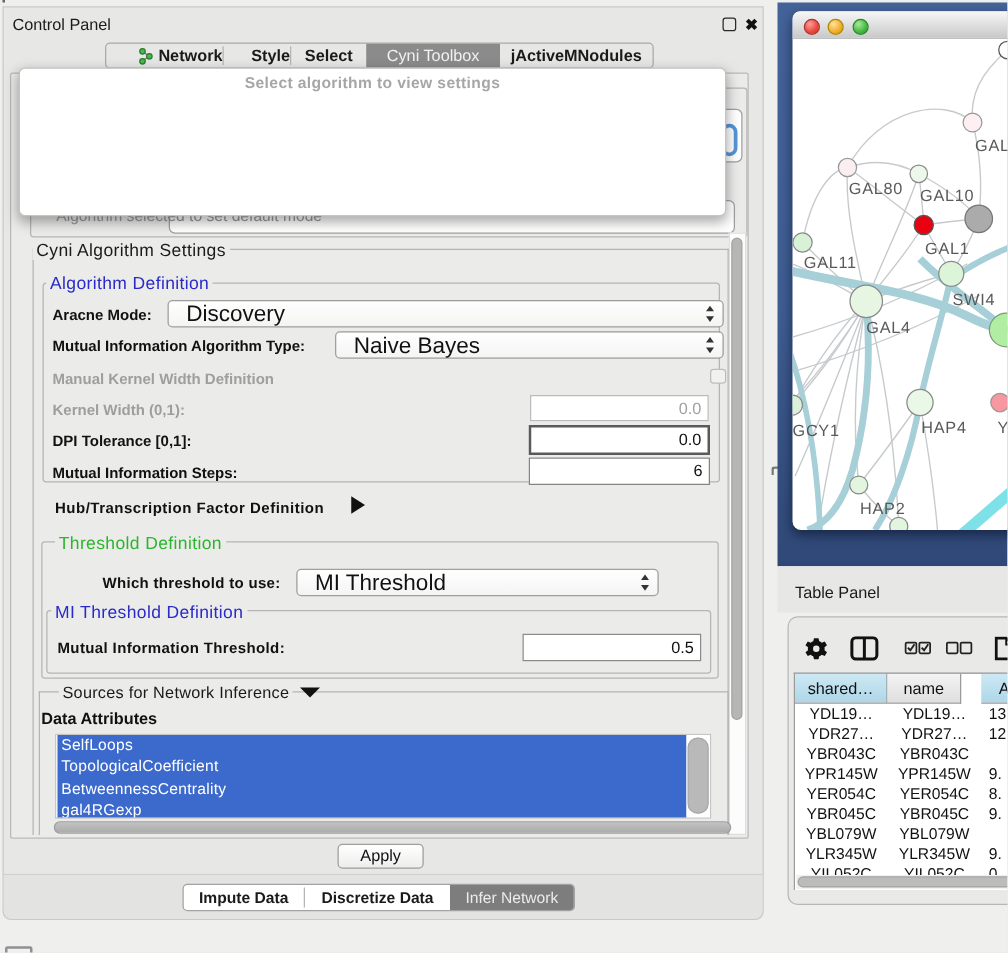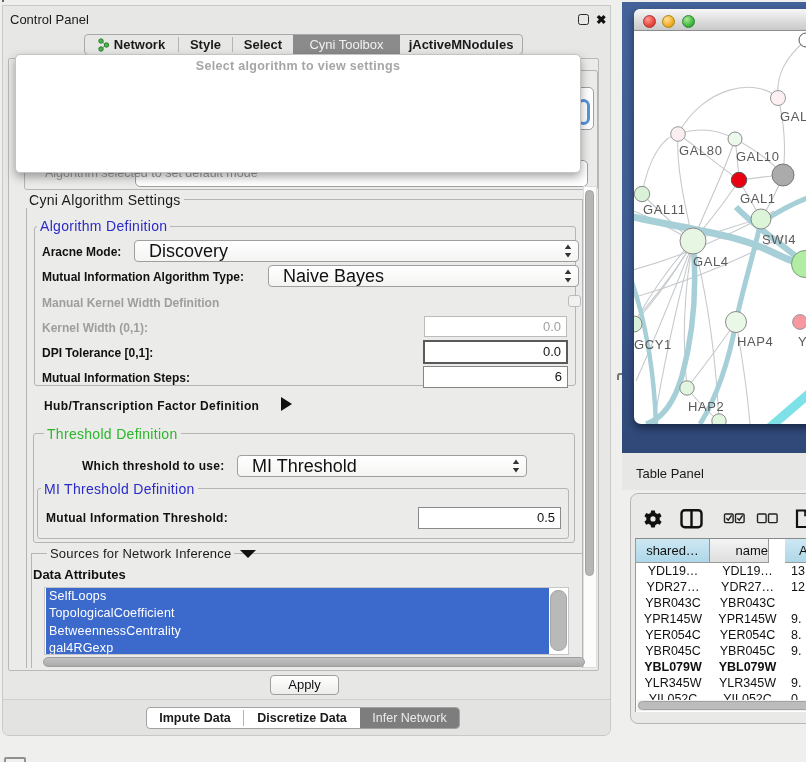--- a/index.html
+++ b/index.html
@@ -16,30 +16,30 @@
 </head>
 <body>
 
 <div class="ab" id="cpwin" style="left:2px;top:5px;width:609px;height:731px;background:#e7e7e6;border:1px solid #c9c9c8;border-radius:0 0 7px 7px;box-sizing:border-box;"></div>
 <div class="ab" style="left:2px;top:0;width:2px;height:2px;background:#666;"></div>
 <div class="ab" style="left:10px;top:12px;font-size:13px;color:#1a1a1a;">Control Panel</div>
 <div class="ab" style="left:578px;top:14px;width:9px;height:9px;border:1.5px solid #2a2a2a;border-radius:2.5px;"></div>
 <div class="ab" style="left:596px;top:11.5px;font-size:12.5px;font-weight:bold;color:#111;">✖</div>
 
 <div class="ab" id="tabbar" style="left:84px;top:34px;width:439px;height:21px;border:1px solid #a9a9a9;border-radius:4px;display:flex;align-items:center;font-size:13px;font-weight:bold;color:#1a1a1a;box-sizing:border-box;">
-  <div style="width:93px;display:flex;align-items:center;justify-content:center;height:100%;">
+  <div style="width:93px;display:flex;align-items:center;justify-content:flex-end;height:100%;">
     <svg width="12" height="14" viewBox="0 0 12 14" style="margin-right:4px;">
       <line x1="3" y1="3" x2="8" y2="7" stroke="#777" stroke-width="1"></line>
       <line x1="3" y1="11" x2="8" y2="7" stroke="#777" stroke-width="1"></line>
       <circle cx="3" cy="3" r="2.2" fill="#49b84b" stroke="#2c7d2e"></circle>
       <circle cx="3" cy="11" r="2.2" fill="#49b84b" stroke="#2c7d2e"></circle>
       <circle cx="8.5" cy="7" r="2.2" fill="#49b84b" stroke="#2c7d2e"></circle>
     </svg>Network</div>
   <div style="width:1px;height:15px;background:#b5b5b5;"></div>
-  <div style="width:53px;text-align:center;">Style</div>
+  <div style="width:53px;text-align:right;">Style</div>
   <div style="width:1px;height:15px;background:#b5b5b5;"></div>
   <div style="width:60px;text-align:center;">Select</div>
   <div style="width:107px;height:100%;background:#8b8b8b;color:#f1f1f0;display:flex;align-items:center;justify-content:center;font-weight:normal;">Cyni Toolbox</div>
   <div style="flex:1;text-align:center;">jActiveMNodules</div>
 </div>
 
 <div class="ab" style="left:8px;top:58px;width:591px;height:613px;border:1px solid #b9b9b8;background:#ebebea;box-sizing:border-box;border-radius:2px;"></div>
 
 <div class="gbox" style="left:24px;top:70px;width:574px;height:120px;"></div>
 <div class="ab" style="left:135px;top:87px;width:459px;height:43px;background:#fff;border:1px solid #a0a0a0;border-radius:5px;box-sizing:border-box;"></div>
@@ -230,21 +230,21 @@
     <rect x="124.5" y="5" width="8.6" height="8.6" rx="1"></rect>
   </g>
   <g fill="none" stroke="#111" stroke-width="2.2">
     <path d="M153 1.5 h8 l5 5 v11.5 h-13 z"></path>
     <path d="M161 1.5 v5 h5" stroke-width="1.6"></path>
   </g>
 </svg>
 
 <div class="ab" style="left:635px;top:538px;width:171px;height:174px;background:#fff;border-top:1px solid #8a8a8a;border-left:1px solid #9a9a9a;box-sizing:border-box;overflow:hidden;font-size:12.5px;color:#111;">
   <div style="position:absolute;left:0;top:0;height:24px;width:74px;background:linear-gradient(#cde8f3,#aed7e8);border-right:1px solid #8a9aa2;border-bottom:1px solid #9a9a9a;box-sizing:border-box;text-align:center;line-height:23px;font-size:13px;">shared…</div>
-  <div style="position:absolute;left:74px;top:0;height:24px;width:59px;background:linear-gradient(#f4f4f4,#dedede);border-right:1px solid #9a9a9a;border-bottom:1px solid #9a9a9a;box-sizing:border-box;text-align:right;line-height:23px;font-size:13px;">name</div>
+  <div style="position:absolute;left:74px;top:0;height:24px;width:59px;background:linear-gradient(#f4f4f4,#dedede);border-right:1px solid #9a9a9a;border-bottom:1px solid #9a9a9a;box-sizing:border-box;text-align:center;line-height:23px;font-size:13px;">name</div>
   <div style="position:absolute;left:149px;top:0;height:24px;width:22px;background:linear-gradient(#cde8f3,#aed7e8);border-bottom:1px solid #9a9a9a;box-sizing:border-box;line-height:23px;font-size:13px;padding-left:14px;">A</div>
   <div id="rows" style="position:absolute;left:0;top:24px;width:171px;line-height:16px;">
       <div style="height:16px;position:relative;">
         <span style="position:absolute;left:0;width:74px;text-align:center;">YDL19…</span>
         <span style="position:absolute;left:74px;width:75px;text-align:center;">YDL19…</span>
         <span style="position:absolute;left:155px;">13</span>
       </div>
       <div style="height:16px;position:relative;">
         <span style="position:absolute;left:0;width:74px;text-align:center;">YDR27…</span>
         <span style="position:absolute;left:74px;width:75px;text-align:center;">YDR27…</span>
@@ -263,21 +263,21 @@
       <div style="height:16px;position:relative;">
         <span style="position:absolute;left:0;width:74px;text-align:center;">YER054C</span>
         <span style="position:absolute;left:74px;width:75px;text-align:center;">YER054C</span>
         <span style="position:absolute;left:155px;">8.</span>
       </div>
       <div style="height:16px;position:relative;">
         <span style="position:absolute;left:0;width:74px;text-align:center;">YBR045C</span>
         <span style="position:absolute;left:74px;width:75px;text-align:center;">YBR045C</span>
         <span style="position:absolute;left:155px;">9.</span>
       </div>
-      <div style="height:16px;position:relative;font-weight:bold;">
+      <div style="height:16px;position:relative;">
         <span style="position:absolute;left:0;width:74px;text-align:center;">YBL079W</span>
         <span style="position:absolute;left:74px;width:75px;text-align:center;">YBL079W</span>
         <span style="position:absolute;left:155px;"></span>
       </div>
       <div style="height:16px;position:relative;">
         <span style="position:absolute;left:0;width:74px;text-align:center;">YLR345W</span>
         <span style="position:absolute;left:74px;width:75px;text-align:center;">YLR345W</span>
         <span style="position:absolute;left:155px;">9.</span>
       </div>
       <div style="height:16px;position:relative;">

